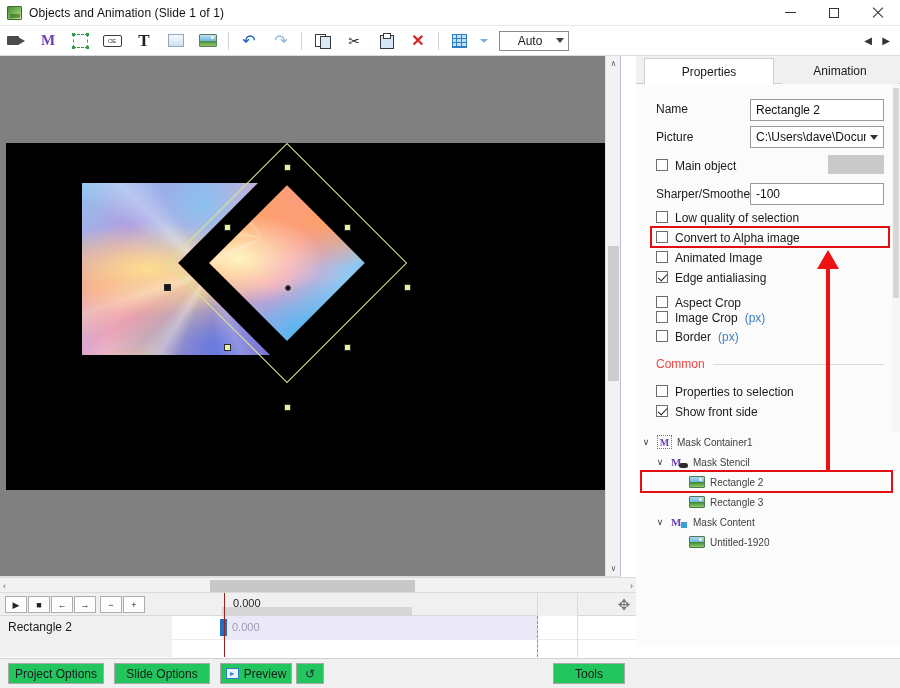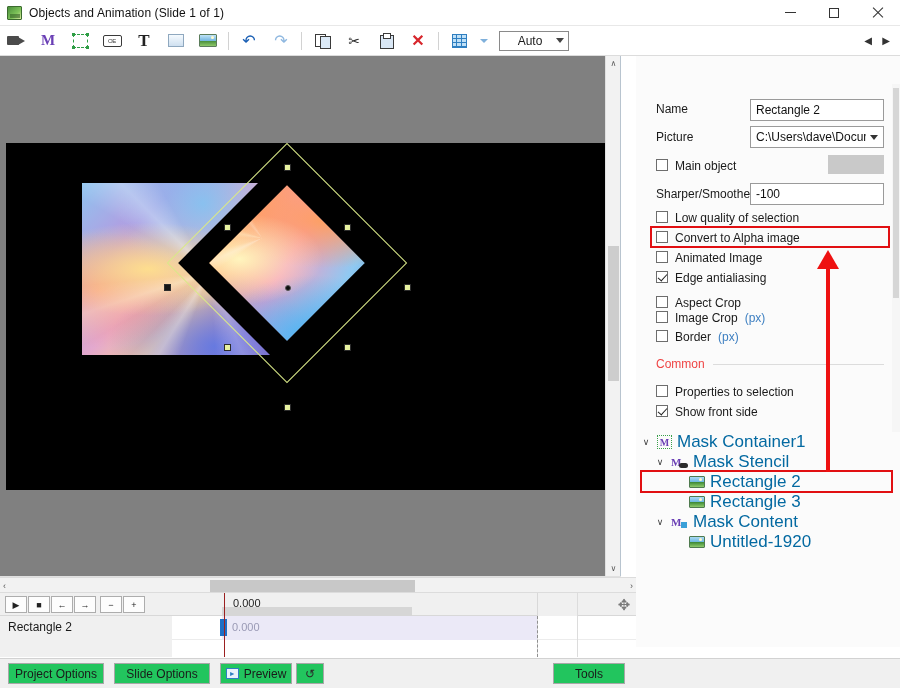--- a/index.html
+++ b/index.html
@@ -245,21 +245,21 @@
   .t-ms-icon:after{content:"";position:absolute;left:8px;bottom:1px;width:9px;height:5px;border-radius:3px;background:#2c2c2c;}
   .t-mc-icon{ position:relative;width:17px;height:14px;flex:none;
     font-family:"Liberation Serif",serif;font-size:11px;color:#6a3fb5;font-weight:700;line-height:14px;}
   .t-mc-icon:after{content:"";position:absolute;left:10px;bottom:1px;width:6px;height:6px;background:#3aa0d8;}
   .t-img-icon{
     width:16px;height:12px;border:1px solid #4f7a4f;flex:none;border-radius:1px;
     background:linear-gradient(180deg,#a9d9f2 0%,#6ab6e0 52%,#3f8a37 53%,#8ecb6b 100%);
     position:relative;
   }
   .t-img-icon:after{content:"";position:absolute;right:2px;top:1px;width:3px;height:3px;border-radius:50%;background:#fff6c8;}
-  .tlabel{ font-size:17px; color:#0369a1; white-space:nowrap; }
+  .tlabel{ font-size:10px; color:#404040; white-space:nowrap; }
 
   
   .hl-box{ position:absolute; border:2px solid #e10f12; }
   .red-arrow{ position:absolute; }
   .red-arrow .shaft{ position:absolute; left:0; top:0; width:4px; background:#ee1111; }
   .red-arrow .head{
     position:absolute; left:-9px; top:-18px; width:0;height:0;
     border-left:11px solid transparent;border-right:11px solid transparent;border-bottom:19px solid #ee1111;
   }
 
@@ -476,20 +476,24 @@
       <div class="sb-dn">∨</div>
     </div>
     <div class="cv-hscroll">
       <div class="sb-l">‹</div>
       <div class="sb-thumb"></div>
       <div class="sb-r">›</div>
     </div>
   </div>
 
   <div class="right-panel">
+    <div class="tabs">
+      <div class="tab active">Properties</div>
+      <div class="tab inactive">Animation</div>
+    </div>
     <div class="props-scroll">
       <div class="pt"></div>
     </div>
   </div>
 
   <div>
     <div style="position:absolute;left:656px;top:102px" class="lbl">Name</div>
     <div class="field" style="left:750px;top:99px;width:134px">
       <span class="fv">Rectangle 2</span>
     </div>

